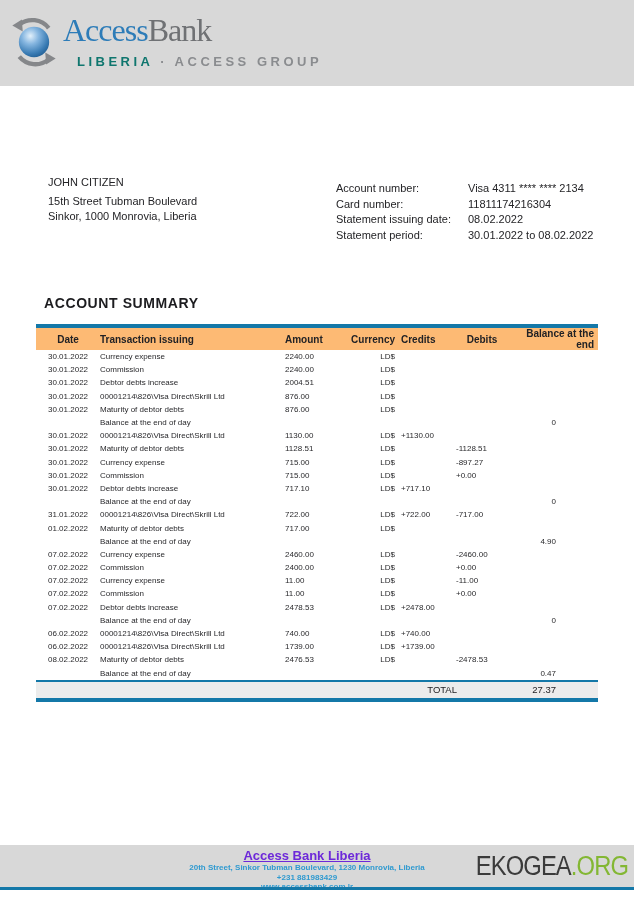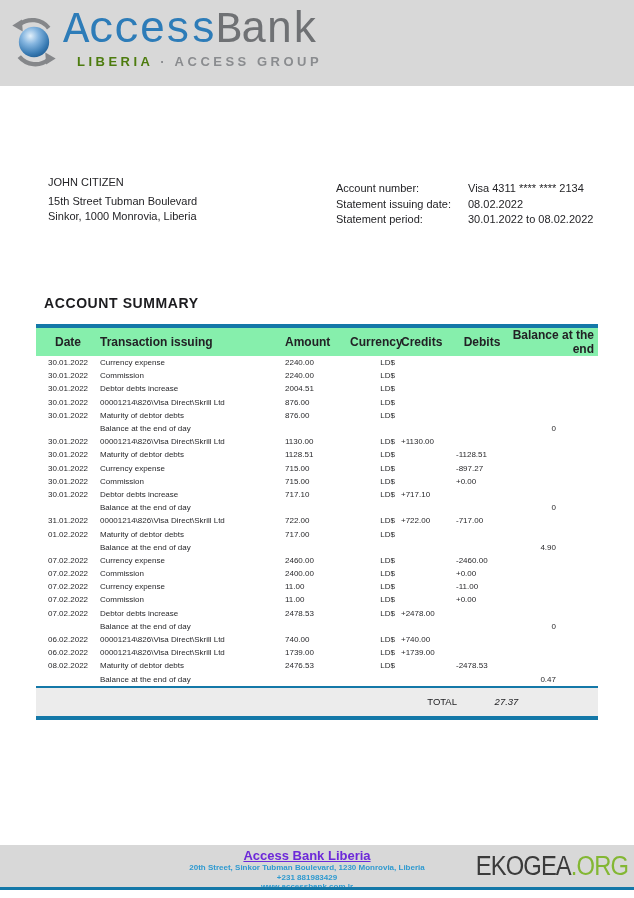--- a/index.html
+++ b/index.html
@@ -4,55 +4,55 @@
 <style>
   html,body{margin:0;padding:0;}
   body{width:634px;height:898px;position:relative;background:#ffffff;
        font-family:"Liberation Sans",sans-serif;color:#2b2b2e;overflow:hidden;}
 
   
   .band-top{position:absolute;left:0;top:0;width:634px;height:86px;background:#d8d8d8;}
   .logo{position:absolute;left:8px;top:6px;display:flex;align-items:flex-start;}
   .globe{width:52px;height:64px;margin-top:4px;}
   .logo-text{margin-left:3px;}
-  .logo-name{font-family:Liberation Mono, monospace;font-size:44px;line-height:48px;letter-spacing:-1px;white-space:nowrap;}
+  .logo-name{font-family:Liberation Serif, serif;font-size:32px;line-height:48px;letter-spacing:-1px;white-space:nowrap;}
   .logo-name .blue{color:#2d7cb8;}
   .logo-name .gray{color:#6f7174;}
   .logo-tagline{font-size:13px;font-weight:bold;letter-spacing:3.5px;margin-top:0;margin-left:14px;white-space:nowrap;}
-  .logo-tagline .blue{color:#4d7c0f;}
+  .logo-tagline .blue{color:#0f766e;}
   .logo-tagline .gray{color:#8a8c8f;}
 
   
   .customer{position:absolute;left:48px;top:175px;font-size:11px;line-height:15px;color:#242427;}
   .customer .name{margin-bottom:4px;}
   .account-info{position:absolute;left:336px;top:181px;font-size:11px;line-height:15.5px;color:#242427;}
   .account-info .row{display:flex;}
   .account-info .lbl{width:132px;flex:0 0 132px;}
   .account-info .val{white-space:nowrap;}
 
   
   .section-title{position:absolute;left:44px;top:295px;font-size:14px;font-weight:bold;
                  letter-spacing:.6px;color:#1c1c1f;text-align:right;}
   .table-wrap{position:absolute;left:36px;top:324px;width:562px;}
   .bar{background:#1478a8;width:100%;}
   .bar.h4{height:4px;} .bar.h2{height:2px;}
   table{width:562px;border-collapse:collapse;table-layout:fixed;font-size:8px;color:#29292c;}
-  thead th{background:#86efac;height:15px;font-size:12px;font-weight:bold;text-align:left;padding:0;color:#222225;}
+  thead th{background:#fdba74;height:15px;font-size:10px;font-weight:bold;text-align:left;padding:0;color:#222225;}
   tbody td{height:13.2px;padding:0;white-space:nowrap;overflow:hidden;}
   .c-date{padding-left:12px;}
   thead .c-date{text-align:center;padding-left:0;}
   .c-currency{text-align:right;}
   .c-credits{padding-left:6px;}
   .c-debits{padding-left:4px;}
   thead .c-debits{text-align:center;padding-left:0;}
   .c-balance{text-align:right;padding-right:42px;}
   thead .c-balance{padding-right:4px;margin-top:40px;}
   .total-row{display:flex;justify-content:flex-end;align-items:center;background:#ececec;
-             height:28px;font-size:9.5px;color:#222225;padding-right:42px;}
-  .total-row .t-val{width:99px;text-align:center;font-style:italic;}
+             height:16px;font-size:9.5px;color:#222225;padding-right:42px;}
+  .total-row .t-val{width:99px;text-align:right;}
 
   
   .band-bottom{position:absolute;left:0;top:845px;width:634px;height:42px;background:#d8d8d8;}
   .footer-center{position:absolute;left:0;top:848px;width:614px;text-align:center;}
   .footer-bank{font-size:13px;font-weight:bold;color:#6d28d9;line-height:15px;text-decoration:underline;}
   .footer-line{font-size:8px;font-weight:bold;color:#2f9ad0;line-height:9.5px;}
   .footer-blue-line{position:absolute;left:0;top:887px;width:634px;height:3px;background:#1478a8;}
   .ekogea{position:absolute;right:6px;top:851px;font-size:27px;letter-spacing:-1px;
           transform:scaleX(.88);transform-origin:100% 50%;white-space:nowrap;}
   .ekogea .dark{color:#3b3b3b;}
@@ -90,20 +90,24 @@
   <div>15th Street Tubman Boulevard</div>
   <div>Sinkor, 1000 Monrovia, Liberia</div>
 </div>
 
 <div class="account-info">
   <div class="row">
     <span class="lbl">Account number:</span>
     <span class="val">Visa 4311 **** **** 2134</span>
   </div>
   <div class="row">
+    <span class="lbl">Card number:</span>
+    <span class="val">11811174216304</span>
+  </div>
+  <div class="row">
     <span class="lbl">Statement issuing date:</span>
     <span class="val">08.02.2022</span>
   </div>
   <div class="row">
     <span class="lbl">Statement period:</span>
     <span class="val">30.01.2022 to 08.02.2022</span>
   </div>
 </div>
 
 <div class="section-title">ACCOUNT SUMMARY</div>

